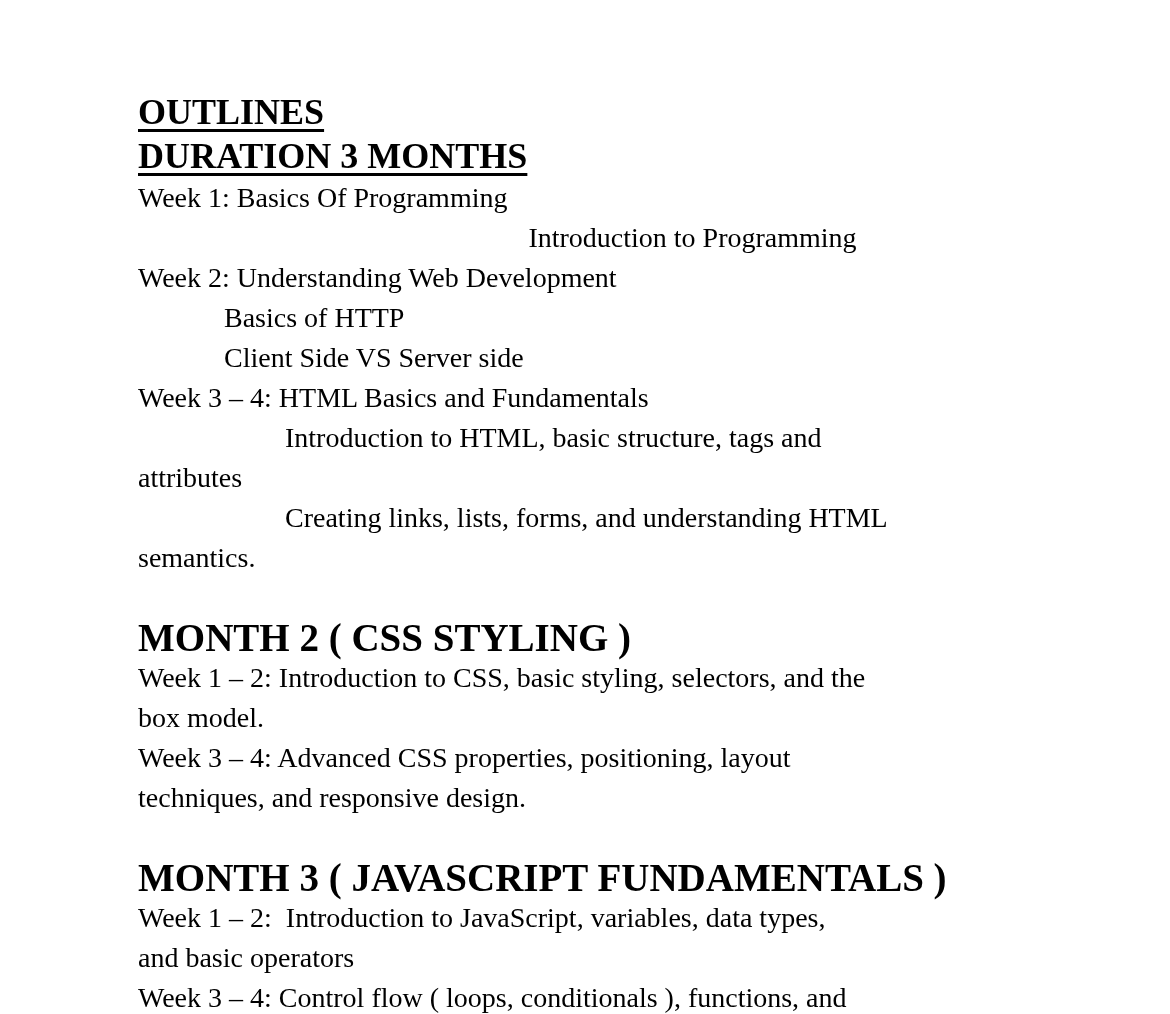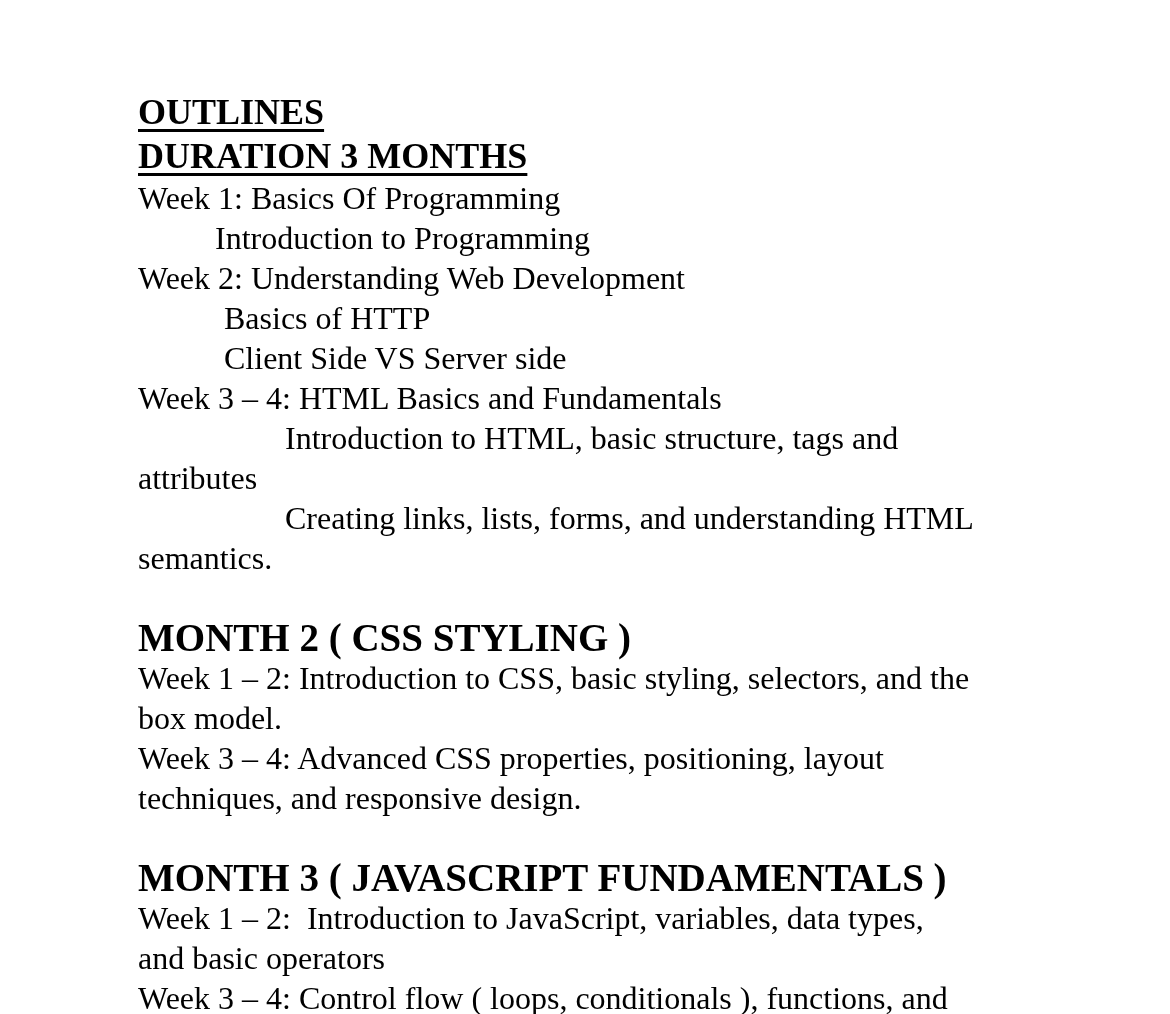--- a/index.html
+++ b/index.html
@@ -23,21 +23,21 @@
     padding: 90px 0 0 138px;
     box-sizing: border-box;
     color: #000000;
     font-family: "Liberation Serif", "DejaVu Serif", serif;
   }
   .line {
     white-space: pre;
     color: #000000;
   }
   .line.body {
-    font-size: 32px;
+    font-size: 28px;
     line-height: 40px;
     min-height: 40px;
   }
   .line.blank {
     font-size: 34px;
     line-height: 40px;
     min-height: 40px;
   }
   .line.heading {
     font-size: 39px;
@@ -55,21 +55,21 @@
     text-underline-offset: 5px;
   }
 </style>
 </head>
 <body>
 
 <div class="page">
     <div class="line title">OUTLINES</div>
     <div class="line title">DURATION 3 MONTHS</div>
     <div class="line body">Week 1: Basics Of Programming</div>
-    <div class="line body" style="padding-left: 77px;">Introduction to Programming</div>
+    <div class="line body" style="padding-left: 77px; text-align: center;">Introduction to Programming</div>
     <div class="line body">Week 2: Understanding Web Development</div>
     <div class="line body" style="padding-left: 86px;">Basics of HTTP</div>
     <div class="line body" style="padding-left: 86px;">Client Side VS Server side</div>
     <div class="line body">Week 3 – 4: HTML Basics and Fundamentals</div>
     <div class="line body" style="padding-left: 147px;">Introduction to HTML, basic structure, tags and</div>
     <div class="line body">attributes</div>
     <div class="line body" style="padding-left: 147px;">Creating links, lists, forms, and understanding HTML</div>
     <div class="line body">semantics.</div>
     <div class="line blank"></div>
     <div class="line heading">MONTH 2 ( CSS STYLING )</div>

